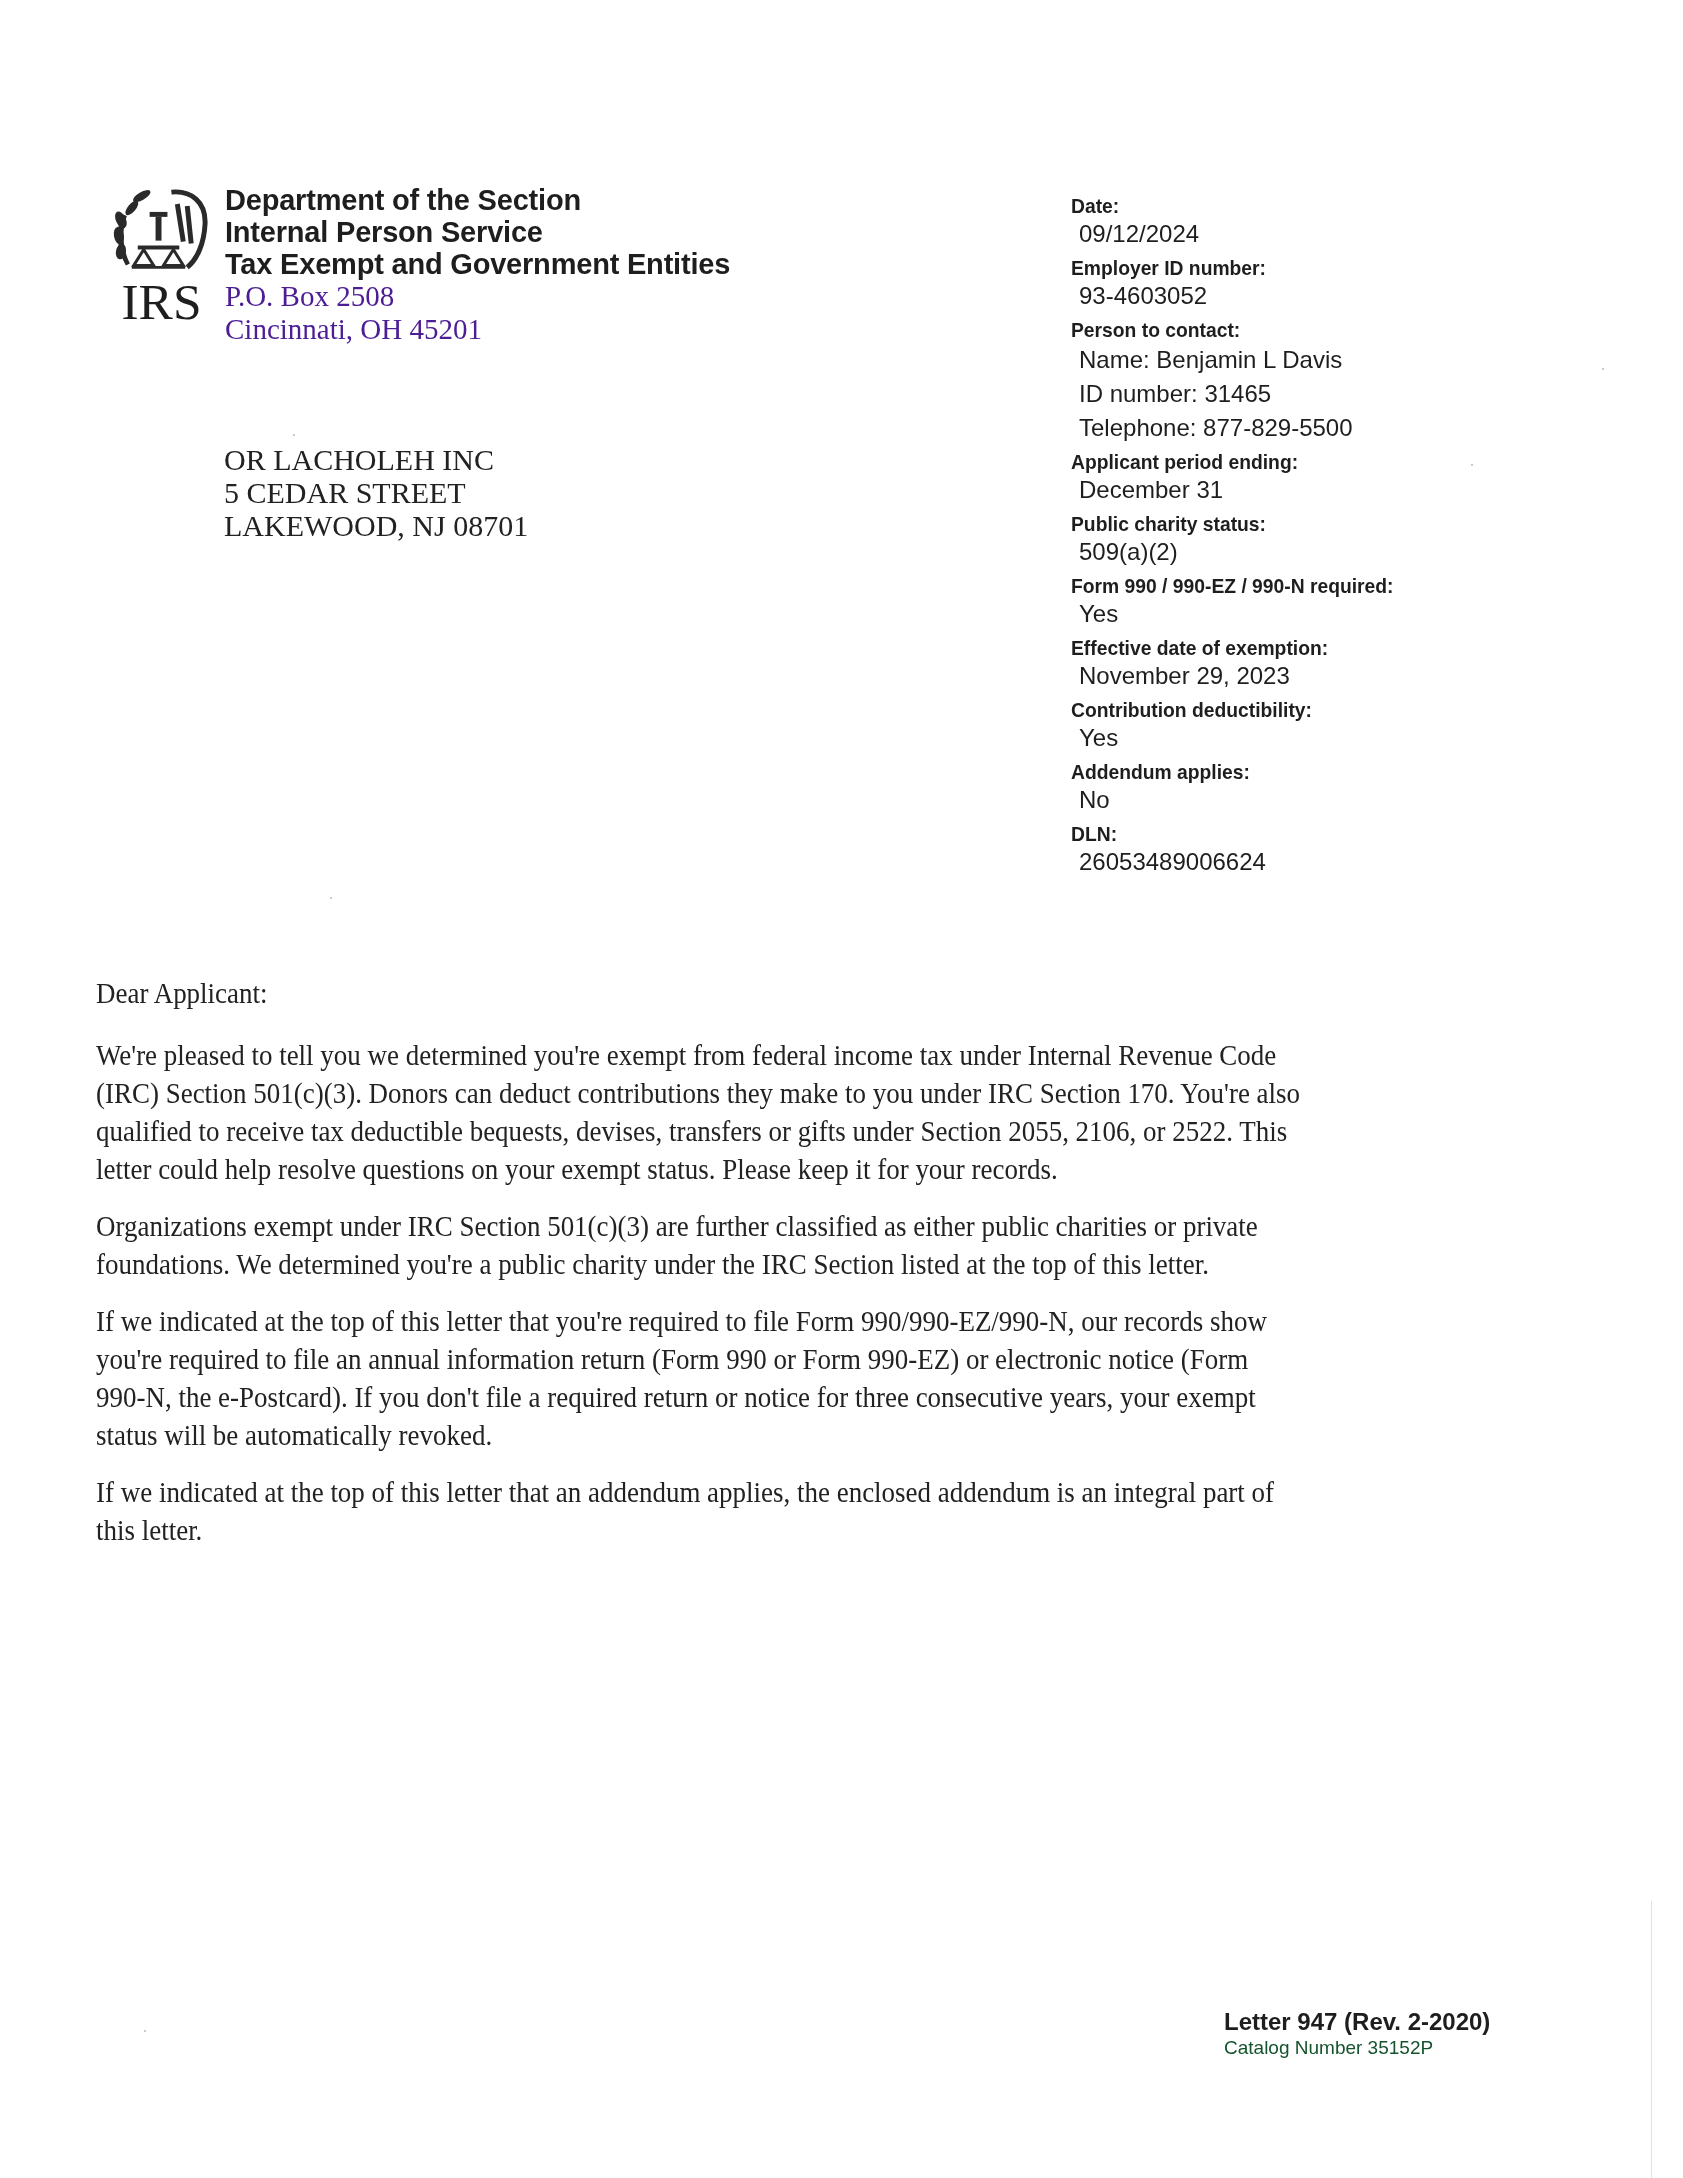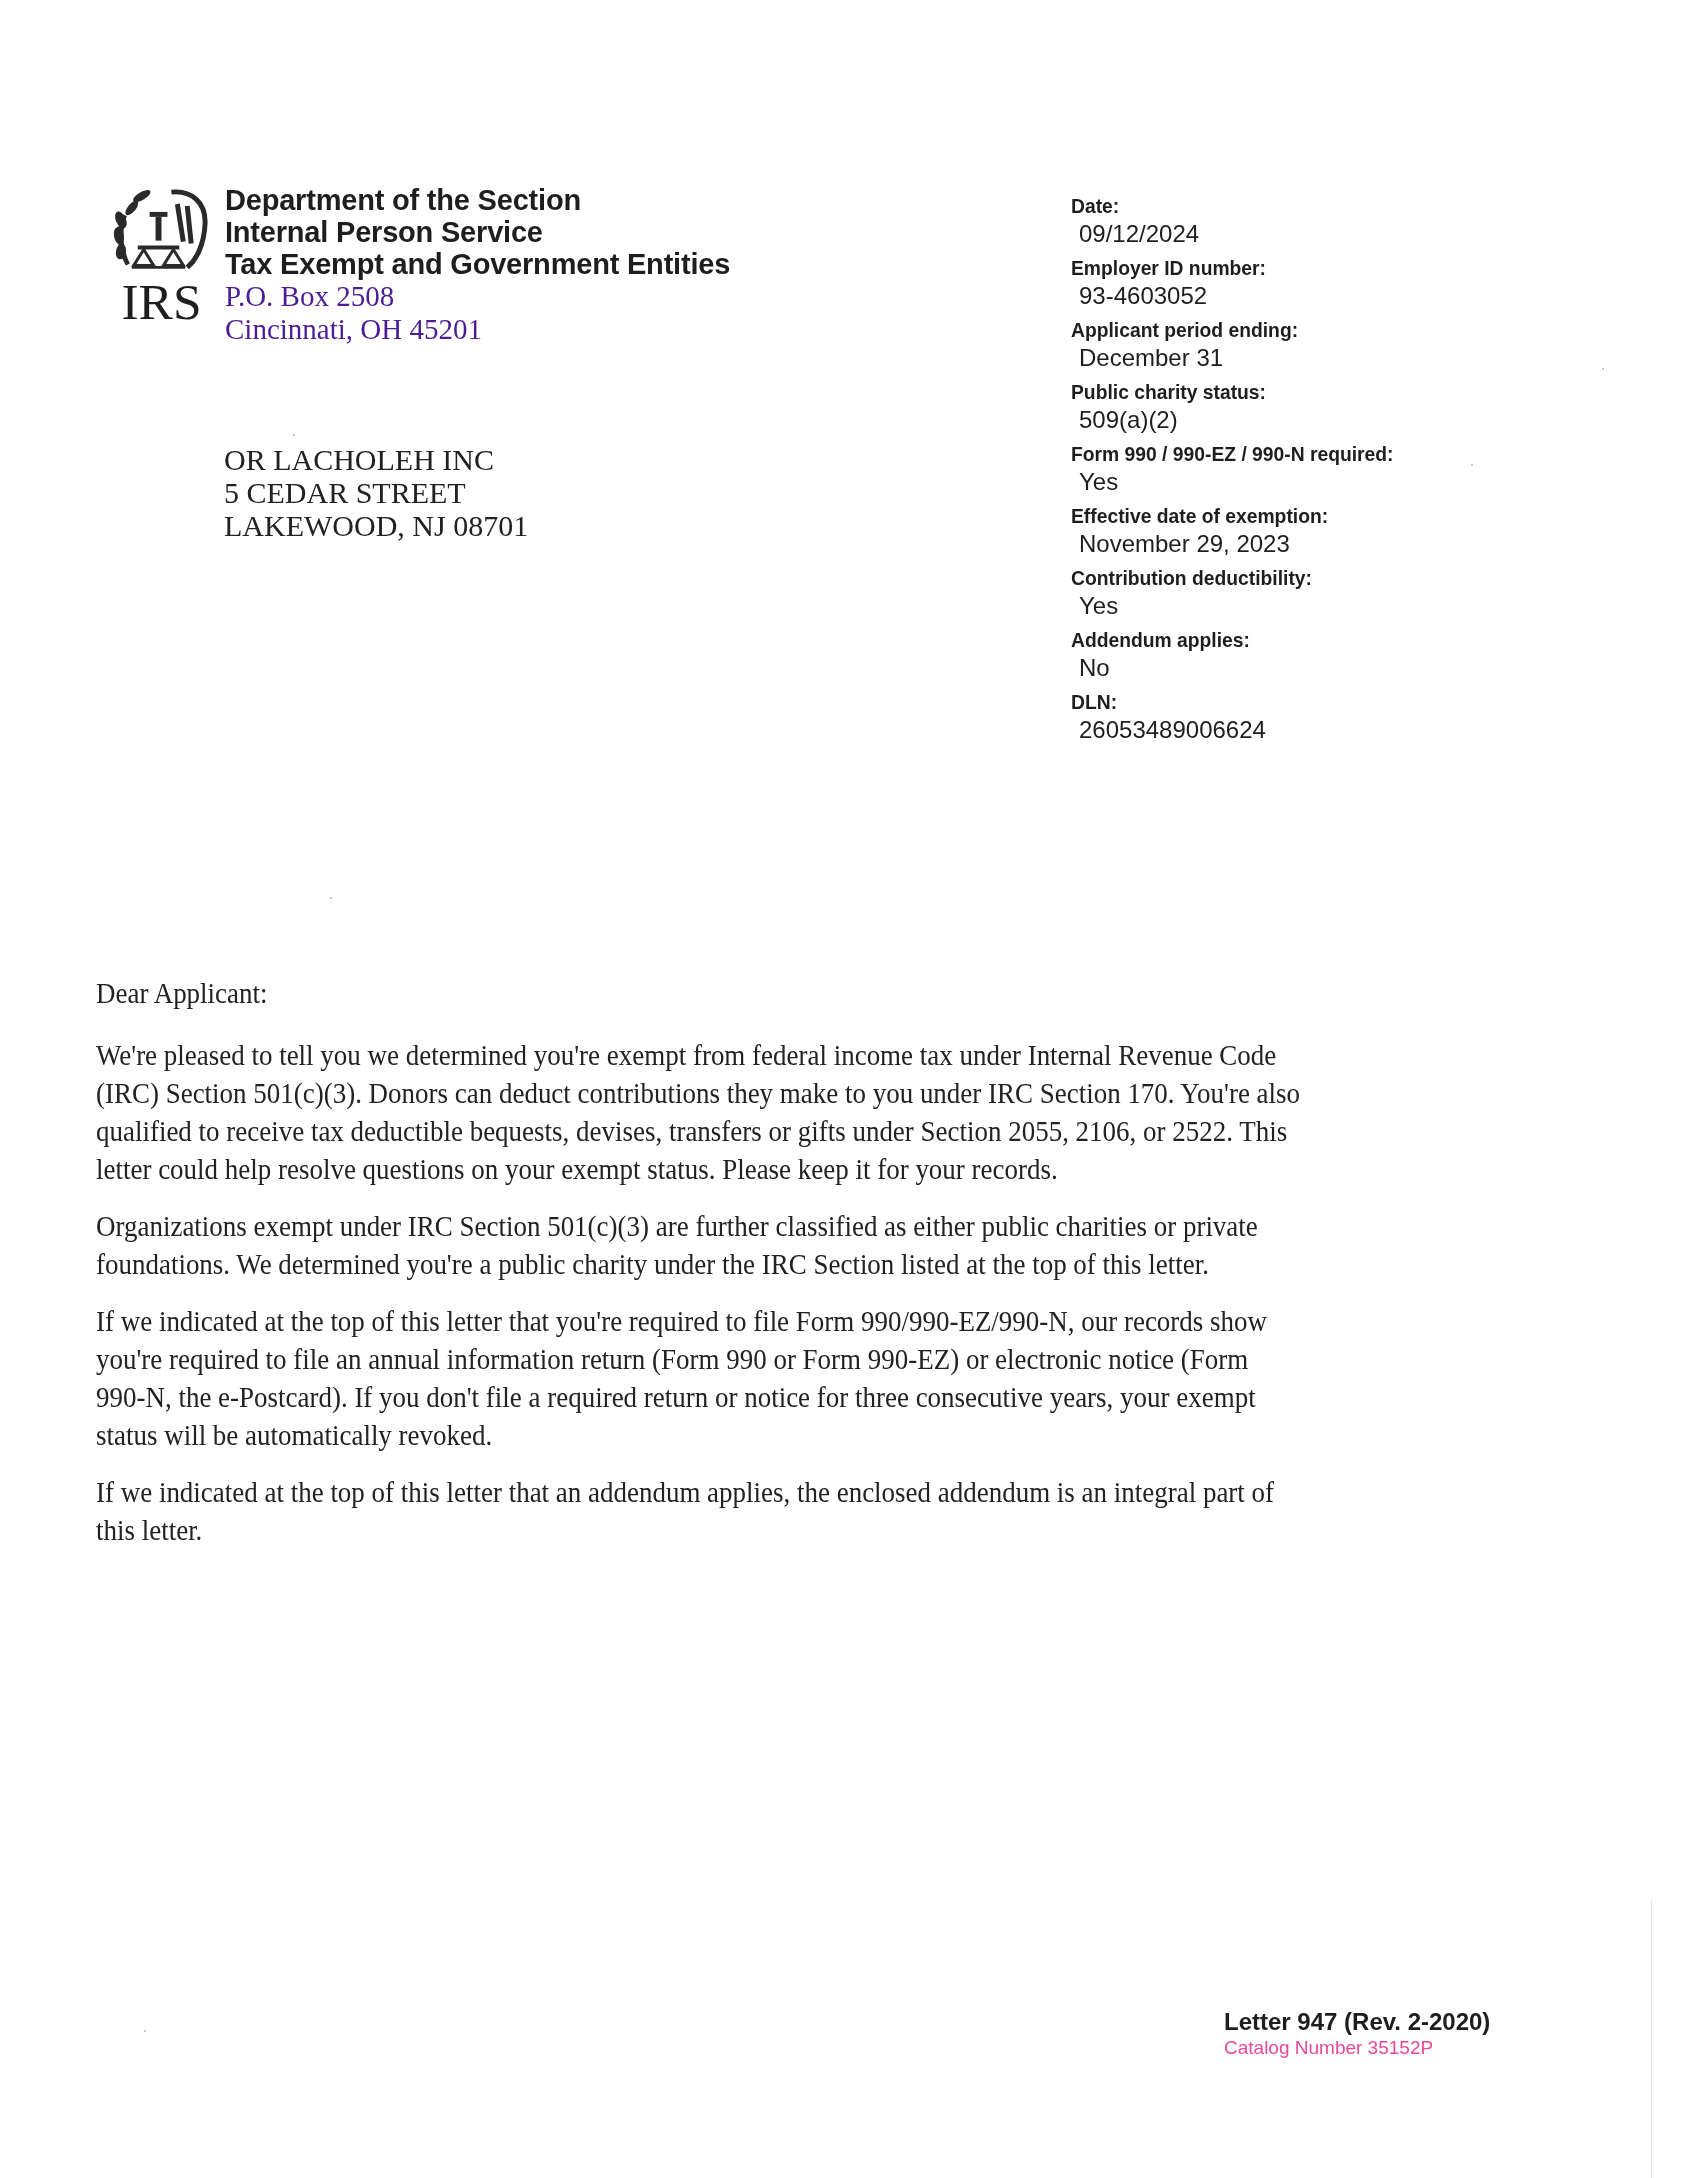--- a/index.html
+++ b/index.html
@@ -28,21 +28,21 @@
   
   .body { position: absolute; left: 96px; top: 976px; width: 1445px; font-family: "Liberation Serif", serif; font-size: 29px; color: #222; transform-origin: left top; }
   .salutation { line-height: 34px; margin-bottom: 26px; white-space: nowrap; }
   .para { margin-bottom: 19px; }
   .para .line { line-height: 38px; white-space: nowrap; display: block; transform: scaleX(0.93); transform-origin: left center; }
   .salutation span { display: inline-block; transform: scaleX(0.93); transform-origin: left center; }
 
   
   .footer { position: absolute; left: 1224px; top: 2008px; font-family: "Liberation Sans", sans-serif; white-space: nowrap; }
   .footer-title { font-weight: bold; font-size: 24px; line-height: 28px; color: #1e1e1e; }
-  .footer-catalog { font-size: 19px; line-height: 24px; color: #ec4899; }
+  .footer-catalog { font-size: 19px; line-height: 24px; color: #14532d; }
 
   .speck { position: absolute; width: 2px; height: 2px; background: #888; border-radius: 1px; opacity: 0.6; }
 </style>
 </head>
 <body>
 
 <div class="page">
 
   <div class="logo">
     <svg viewBox="0 0 100 140" xmlns="http://www.w3.org/2000/svg">
@@ -93,20 +93,28 @@
   </div>
 
   <div class="info">
     <div class="info-row">
       <div class="info-label">Date:</div>
       <div class="info-value">09/12/2024</div>
     </div>
     <div class="info-row">
       <div class="info-label">Employer ID number:</div>
       <div class="info-value">93-4603052</div>
+    </div>
+    <div class="info-row">
+      <div class="info-label">Person to contact:</div>
+      <div class="info-value multi">
+        <div>Name: Benjamin L Davis</div>
+        <div>ID number: 31465</div>
+        <div>Telephone: 877-829-5500</div>
+      </div>
     </div>
     <div class="info-row">
       <div class="info-label">Applicant period ending:</div>
       <div class="info-value">December 31</div>
     </div>
     <div class="info-row">
       <div class="info-label">Public charity status:</div>
       <div class="info-value">509(a)(2)</div>
     </div>
     <div class="info-row">

